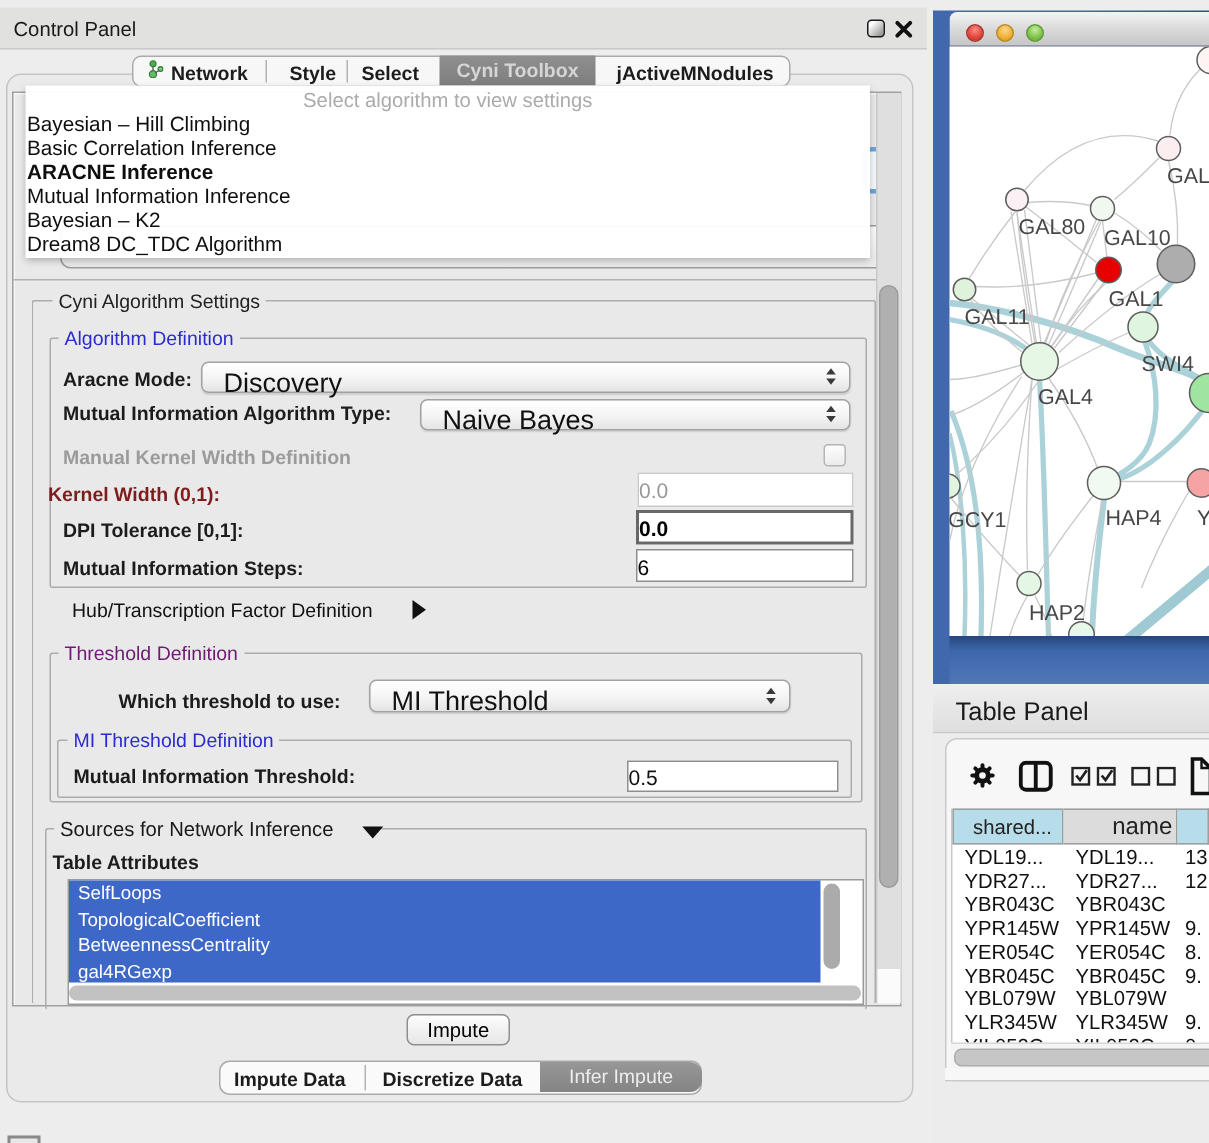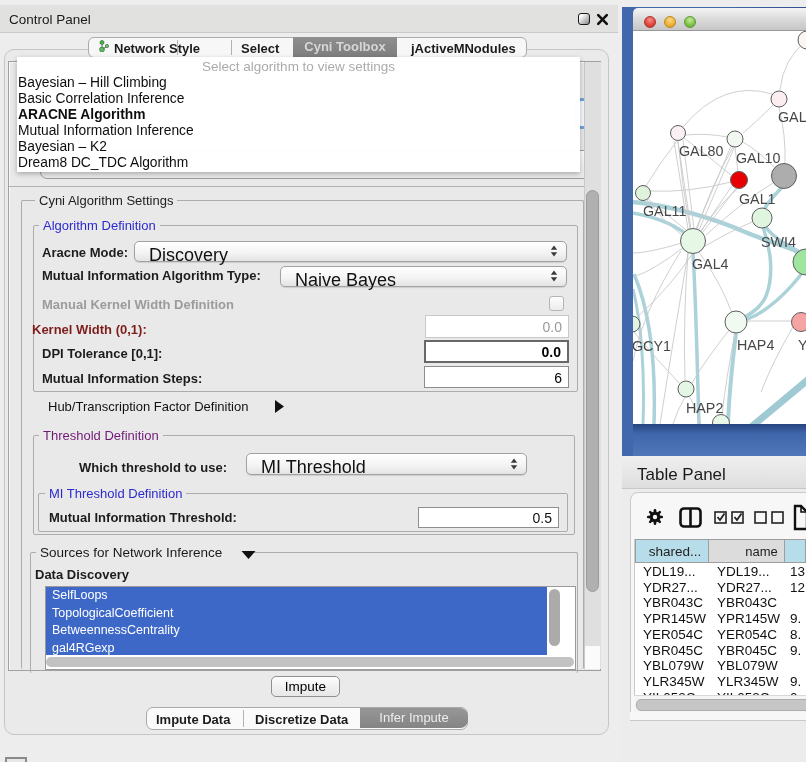--- a/index.html
+++ b/index.html
@@ -1,21 +1,21 @@
 <!DOCTYPE html>
 <html><head><meta charset="utf-8">
 <style>
 html,body{margin:0;padding:0;width:806px;height:762px;background:#EDEDED;font-family:"Liberation Sans",sans-serif;overflow:hidden}
 .a{position:absolute}
 .lbl{position:absolute;font-weight:bold;font-size:13px;color:#1C1C1C;white-space:nowrap}
 .grp{position:absolute;border:1px solid #ACACAC;border-radius:2px}
 .glab{position:absolute;background:#E9E9E9;padding:0 4px;font-size:13px;white-space:nowrap;line-height:14px}
 .combo{position:absolute;border:1px solid #A2A2A2;border-radius:5px;background:linear-gradient(#FFFFFF,#F4F4F4 55%,#E4E4E4);box-shadow:0 1px 1px rgba(0,0,0,.12)}
 .combo .t{position:absolute;left:14px;top:3px;font-size:18px;color:#111;white-space:nowrap}
-.inp{position:absolute;background:#FFF;font-size:14px;color:#111;text-align:right;box-sizing:border-box;padding-right:6px}
+.inp{position:absolute;background:#FFF;font-size:14px;color:#111;box-sizing:border-box;padding-right:6px}
 </style></head>
 <body>
 
 <div class="a" style="left:0;top:5px;width:618px;height:27px;background:#E1E1DF;border-bottom:1px solid #C9C9C7"></div>
 <div class="a" style="left:9px;top:12px;font-size:13.5px;color:#1A1A1A">Control Panel</div>
 <div class="a" style="left:578px;top:13px;width:10px;height:10px;border:1.7px solid #1A1A1A;border-radius:3px;background:linear-gradient(135deg,#FFF 20%,#888)"></div>
 <svg class="a" style="left:595px;top:12px" width="15" height="15" viewBox="0 0 15 15">
     <path d="M3.2 3.2 L11.8 11.8 M11.8 3.2 L3.2 11.8" stroke="#111" stroke-width="2.6" stroke-linecap="round"></path>
   </svg>
 
@@ -75,21 +75,21 @@
 <div class="grp" style="left:38px;top:493px;width:528px;height:37px"></div>
 <div class="glab" style="left:45px;top:487px;color:#2B2BD0">MI Threshold Definition</div>
 <div class="lbl" style="left:49px;top:510px">Mutual Information Threshold:</div>
 <div class="inp" style="left:418px;top:507px;width:141px;height:21px;border:1px solid #8E8E8E;line-height:21px">0.5</div>
 
 <div class="grp" style="left:30px;top:552px;width:546px;height:120px;border-bottom:none"></div>
 <div class="glab" style="left:36px;top:546px;color:#1A1A1A;font-size:13.5px;padding-right:28px">Sources for Network Inference</div>
 <svg class="a" style="left:241px;top:550px" width="15" height="10" viewBox="0 0 15 10">
     <path d="M0.5 1 L14.5 1 L7.5 9 Z" fill="#111"></path>
   </svg>
-<div class="lbl" style="left:35px;top:567px;font-size:13px">Data Discovery</div>
+<div class="lbl" style="left:35px;top:567px;font-size:13px">Table Attributes</div>
 <div class="a" style="left:45px;top:586px;width:529px;height:82px;border:1px solid #9A9A9A;background:#FFF"></div>
 <div class="a" style="left:46px;top:587px;width:501px;height:68px;background:#3E68C8;color:#FFF;font-size:12.5px;line-height:17.6px;padding-left:6px;box-sizing:border-box">SelfLoops<br>TopologicalCoefficient<br>BetweennessCentrality<br>gal4RGexp</div>
 <div class="a" style="left:549px;top:589px;width:11px;height:57px;background:#ABABAB;border-radius:6px"></div>
 <div class="a" style="left:46px;top:657px;width:528px;height:10px;background:#C2C2C2;border-radius:5px"></div>
 
 <div class="a" style="left:584px;top:62px;width:16px;height:607px;background:#DFDFDF;border-left:1px solid #C9C9C9"></div>
 <div class="a" style="left:585px;top:646px;width:15px;height:23px;background:#FBFBFB"></div>
 <div class="a" style="left:586px;top:190px;width:13px;height:402px;background:#B0B0B0;border:1px solid #9C9C9C;border-radius:7px;box-sizing:border-box"></div>
 
 <div class="a" style="left:271px;top:676px;width:67px;height:19px;border:1px solid #8F8F8F;border-radius:5px;background:linear-gradient(#FEFEFE,#F1F1F1 50%,#E7E7E7);text-align:center;line-height:19px;font-size:13.5px;color:#000">Impute</div>
@@ -102,29 +102,29 @@
 
 <div class="a" style="left:88px;top:37px;width:439px;height:21px;border:1px solid #ABABAB;border-radius:6px;background:#F7F7F7;box-sizing:border-box"></div>
 <svg class="a" style="left:99px;top:40px" width="10" height="12" viewBox="0 0 10 12">
     <circle cx="3" cy="2.5" r="2" fill="#4CAF50" stroke="#2E7D32" stroke-width="0.8"></circle>
     <circle cx="3" cy="9.5" r="2.4" fill="#66BB6A" stroke="#2E7D32" stroke-width="0.8"></circle>
     <circle cx="8" cy="6" r="1.6" fill="#81C784" stroke="#2E7D32" stroke-width="0.8"></circle>
     <path d="M3 4.5 L3 7 M4.5 8.5 L7 7" stroke="#555" stroke-width="0.9"></path>
   </svg>
 <div class="lbl" style="left:114px;top:41px">Network</div>
 <div class="a" style="left:177px;top:40px;width:1px;height:15px;background:#B3B3B3"></div>
-<div class="lbl" style="left:169px;top:41px">Style</div>
+<div class="lbl" style="left:193px;top:41px">Style</div>
 <div class="a" style="left:231px;top:40px;width:1px;height:15px;background:#B3B3B3"></div>
 <div class="lbl" style="left:241px;top:41px">Select</div>
 <div class="a" style="left:293px;top:37px;width:104px;height:20px;background:linear-gradient(#8F8F8F,#7E7E7E);text-align:center;line-height:20px;font-size:13px;font-weight:bold;color:#D6D6D6">Cyni Toolbox</div>
 <div class="lbl" style="left:411px;top:41px">jActiveMNodules</div>
 
 <div class="a" style="left:17px;top:57px;width:563px;height:115px;background:rgba(255,255,255,0.97);box-shadow:0 2px 5px rgba(0,0,0,0.28)"></div>
 <div class="a" style="left:17px;top:59px;width:563px;text-align:center;font-size:13.5px;color:#ABABAB">Select algorithm to view settings</div>
-<div class="a" style="left:18px;top:75px;font-size:13.8px;color:#0E0E0E;line-height:16.05px;white-space:nowrap">Bayesian – Hill Climbing<br>Basic Correlation Inference<br><b>ARACNE Algorithm</b><br>Mutual Information Inference<br>Bayesian – K2<br>Dream8 DC_TDC Algorithm</div>
+<div class="a" style="left:18px;top:75px;font-size:13.8px;color:#0E0E0E;line-height:16.05px;white-space:nowrap">Bayesian – Hill Climbing<br>Basic Correlation Inference<br><b>ARACNE Inference</b><br>Mutual Information Inference<br>Bayesian – K2<br>Dream8 DC_TDC Algorithm</div>
 
 <div class="a" style="left:622px;top:7px;width:184px;height:449px;background:linear-gradient(90deg,#4168AC 55%,#31528E 95%)"></div>
 <div class="a" style="left:633px;top:424px;width:173px;height:32px;background:linear-gradient(#26457E,#3E66AA 30%,#5077B8)"></div>
 
 <div class="a" style="left:633px;top:8px;width:173px;height:23px;background:linear-gradient(#F4F4F4,#D8D8D8 55%,#C7C7C7);border-bottom:1px solid #999;border-radius:5px 0 0 0;box-sizing:border-box"></div>
 <div class="a" style="left:644px;top:16px;width:10px;height:10px;border-radius:50%;background:radial-gradient(circle at 50% 30%,#F98D85,#E0443A 60%,#C03028);border:0.5px solid #A8352C"></div>
 <div class="a" style="left:664px;top:16px;width:10px;height:10px;border-radius:50%;background:radial-gradient(circle at 50% 30%,#FBD88A,#EFAF34 60%,#D19016);border:0.5px solid #B98A1D"></div>
 <div class="a" style="left:684px;top:16px;width:10px;height:10px;border-radius:50%;background:radial-gradient(circle at 50% 30%,#C6EC9E,#7DC148 60%,#5FA232);border:0.5px solid #5C9B31"></div>
 
 <svg class="a" style="left:633px;top:31px;background:#FFF" width="173" height="393" viewBox="0 0 173 393">
@@ -248,21 +248,21 @@
       <rect x="18" y="1" width="11" height="11"></rect>
     </g>
   </svg>
 <svg class="a" style="left:793px;top:504px" width="14" height="27" viewBox="0 0 14 27">
     <path d="M2 2 L8 2 L14 8 L14 25 L2 25 Z" fill="none" stroke="#111" stroke-width="2.4"></path>
     <path d="M8 2 L8 8 L14 8" fill="none" stroke="#111" stroke-width="1.6"></path>
   </svg>
 
 <div class="a" style="left:634px;top:539px;width:172px;height:173px;background:#FFF;border-left:1px solid #C9C9C9"></div>
 <div class="a" style="left:635px;top:539px;width:74px;height:24px;background:#B7DCEA;border:1px solid #9E9E9E;box-sizing:border-box;text-align:center;line-height:23px;font-size:13.5px;color:#222;padding-left:6px">shared...</div>
-<div class="a" style="left:709px;top:539px;width:76px;height:24px;background:#DCDCDC;border:1px solid #9E9E9E;border-left:none;box-sizing:border-box;text-align:center;line-height:23px;font-size:13px;color:#222;padding-left:30px">name</div>
+<div class="a" style="left:709px;top:539px;width:76px;height:24px;background:#DCDCDC;border:1px solid #9E9E9E;border-left:none;box-sizing:border-box;text-align:center;line-height:23px;font-size:16px;color:#222;padding-left:30px">name</div>
 <div class="a" style="left:785px;top:539px;width:21px;height:24px;background:#B7DCEA;border:1px solid #9E9E9E;border-left:none;box-sizing:border-box"></div>
 <div class="a" style="left:643px;top:564px;width:70px;font-size:13.5px;color:#111;line-height:15.7px;white-space:nowrap">YDL19...<br>YDR27...<br>YBR043C<br>YPR145W<br>YER054C<br>YBR045C<br>YBL079W<br>YLR345W<br>YIL052C</div>
 <div class="a" style="left:717px;top:564px;width:70px;font-size:13.5px;color:#111;line-height:15.7px;white-space:nowrap">YDL19...<br>YDR27...<br>YBR043C<br>YPR145W<br>YER054C<br>YBR045C<br>YBL079W<br>YLR345W<br>YIL052C</div>
 <div class="a" style="left:790px;top:564px;width:20px;font-size:13.5px;color:#111;line-height:15.7px;white-space:nowrap">13<br>12<br><br>9.<br>8.<br>9.<br><br>9.<br>0.</div>
 
 <div class="a" style="left:634px;top:695px;width:172px;height:17px;background:#F4F4F4;border-top:1px solid #D8D8D8"></div>
 <div class="a" style="left:636px;top:699px;width:175px;height:10px;background:#C6C6C6;border:1px solid #ADADAD;border-radius:5px"></div>
 <div class="a" style="left:630px;top:712px;width:182px;height:8px;background:#F7F7F7;border-bottom:1px solid #C9C9C9"></div>
 
 <div class="a" style="left:5px;top:757px;width:18px;height:14px;border:2px solid #8A8A8A;background:#E8E8E8"></div>

